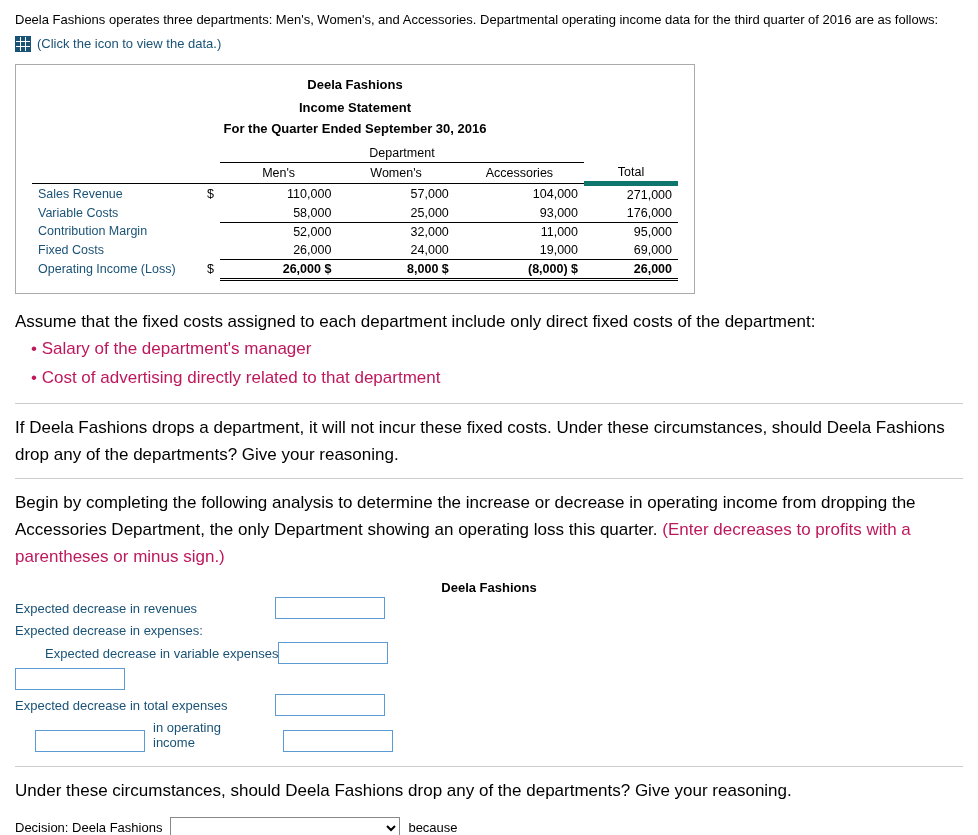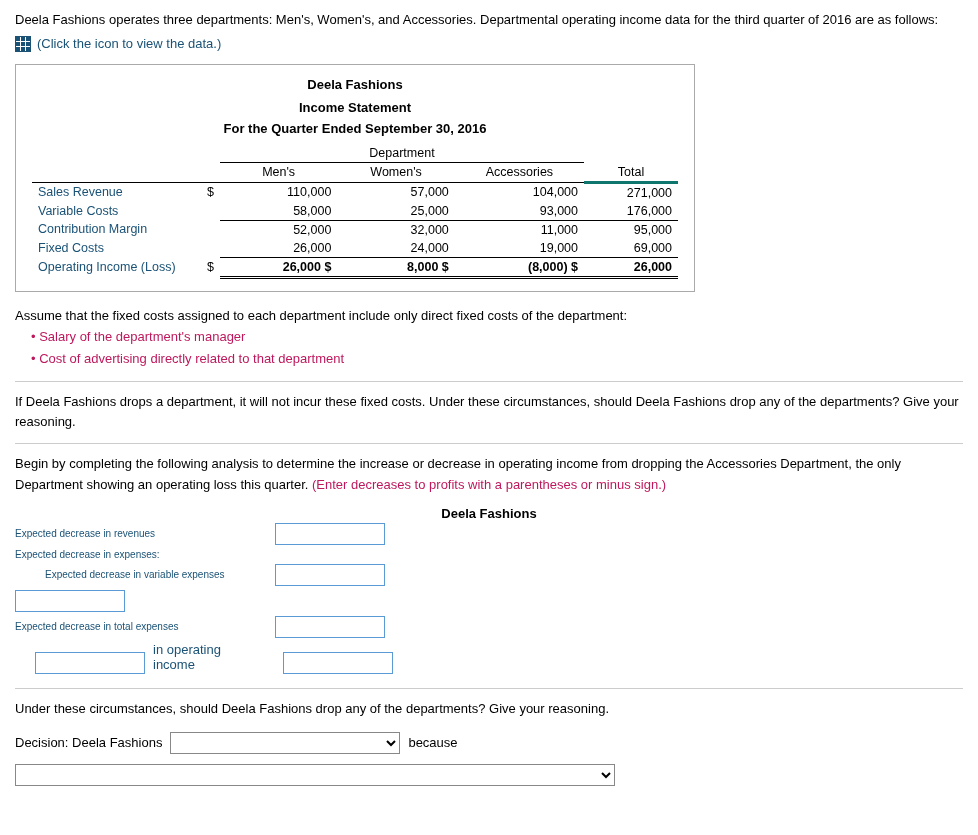--- a/index.html
+++ b/index.html
@@ -81,21 +81,21 @@
     .col-womens { width: 100px; text-align: right; }
     .col-accessories { width: 110px; text-align: right; }
     .col-total { width: 80px; text-align: right; }
 
     .row-label { color: #1a5276; }
 
     
     .section-text {
       margin-bottom: 10px;
       line-height: 1.6;
-      font-size: 13px;
+      font-size: 17px;
     }
     .bullet-item {
       margin-left: 16px;
       line-height: 1.7;
     }
     .bullet-item::before {
       content: "• ";
     }
     .highlight-blue { color: #be185d; }
     .divider {
@@ -119,21 +119,21 @@
       font-size: 13px;
       margin-bottom: 10px;
     }
     .analysis-row {
       display: flex;
       align-items: center;
       margin-bottom: 4px;
     }
     .analysis-label {
       min-width: 260px;
-      font-size: 10px;
+      font-size: 13px;
       color: #1a5276;
     }
     .analysis-input {
       width: 110px;
       height: 22px;
       border: 1px solid #5b9bd5;
       background: #fff;
       padding: 2px 4px;
       font-size: 12px;
     }
@@ -199,21 +199,21 @@
         <td class="col-dollar"></td>
         <td colspan="3" class="dept-span">Department</td>
         <td class="col-total"></td>
       </tr>
       <tr class="dept-header-row">
         <td class="col-label"></td>
         <td class="col-dollar"></td>
         <td class="col-mens" style="text-align:center; border-bottom:1px solid #000;">Men's</td>
         <td class="col-womens" style="text-align:center; border-bottom:1px solid #000;">Women's</td>
         <td class="col-accessories" style="text-align:center; border-bottom:1px solid #000;">Accessories</td>
-        <td class="col-total" style="text-align:center; border-bottom:3px solid #0f766e;">Total</td>
+        <td class="col-total" style="text-align:center; border-bottom:5px solid #0f766e;">Total</td>
       </tr>
     </thead>
     <tbody>
 
       <tr>
         <td class="col-label row-label">Sales Revenue</td>
         <td class="col-dollar" style="text-align:right;">$</td>
         <td class="col-mens" style="text-align:right;">110,000</td>
         <td class="col-womens" style="text-align:right;">57,000</td>
         <td class="col-accessories" style="">104,000</td>

